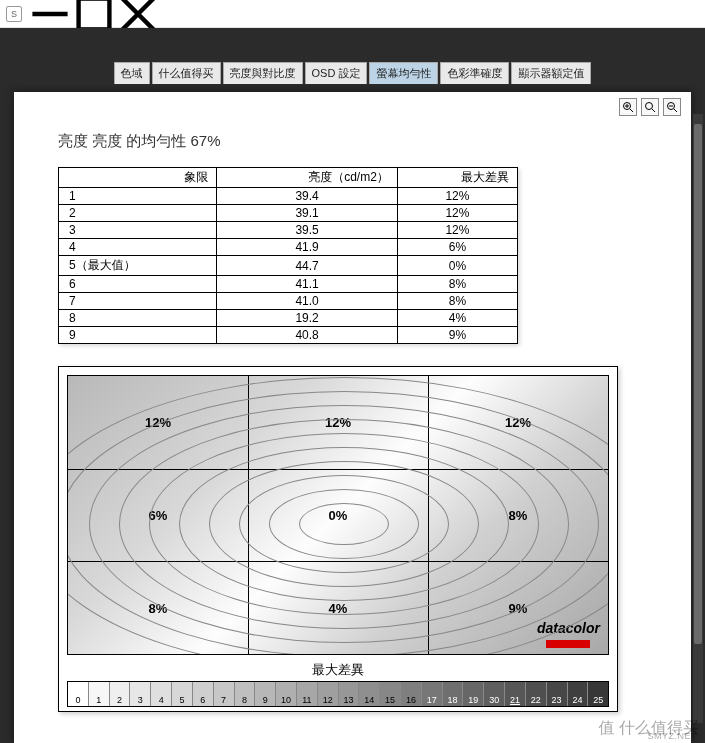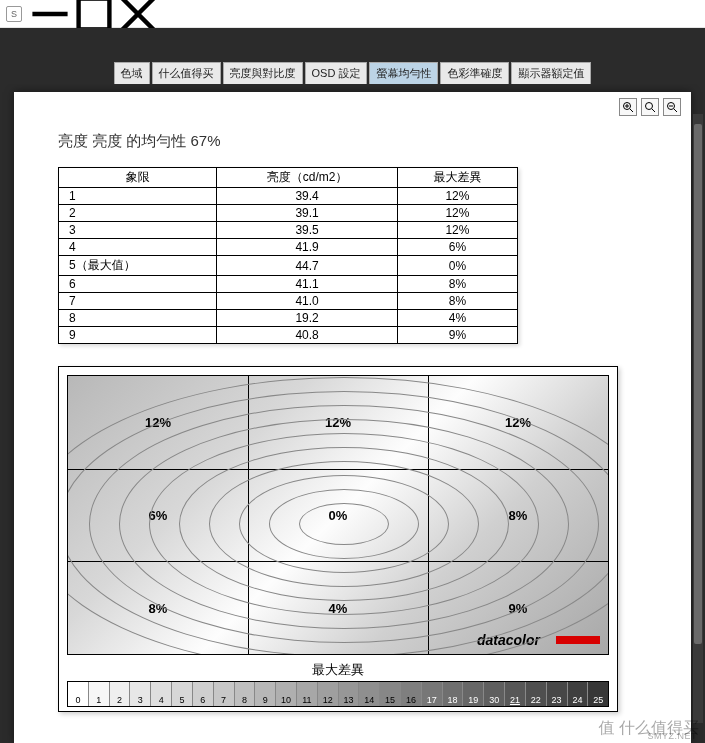--- a/index.html
+++ b/index.html
@@ -81,21 +81,21 @@
   
   table.data {
     border-collapse: collapse; width: 460px;
     font-size: 12px; margin-bottom: 22px;
     box-shadow: 2px 2px 4px rgba(0,0,0,0.15);
   }
   table.data th, table.data td {
     border: 1px solid #000; padding: 1px 8px;
     background: #fff; color: #000;
   }
-  table.data th { font-weight: normal; text-align: center; }
+  table.data th { font-weight: normal; text-align: right; }
   table.data td.c { text-align: center; }
   table.data td.l { text-align: left; padding-left: 10px; }
 
   
   .chart-box {
     border: 1px solid #000; padding: 8px 8px 4px 8px;
     width: 560px; background: #fff;
     box-shadow: 2px 2px 5px rgba(0,0,0,0.2);
   }
   .heatmap {
@@ -110,21 +110,21 @@
     position: absolute; border: 1px solid #888; border-radius: 50%;
     pointer-events: none;
   }
   .pct-label {
     position: absolute; font-size: 13px; font-weight: bold; color: #000;
     transform: translate(-50%, -50%);
   }
   .brand {
     position: absolute; right: 8px; bottom: 6px;
     font-size: 14px; font-weight: bold; font-style: italic; color: #000;
-    display: flex; align-items: center; gap: 16px;
+    display: flex; align-items: center; gap: 4px; flex-direction: column;
   }
   .brand .bar { width: 44px; height: 8px; background: #d80000; }
 
   .legend-title {
     text-align: center; font-size: 13px; margin: 6px 0 2px 0;
   }
   .legend {
     display: flex; height: 26px; border: 1px solid #000;
   }
   .legend .swatch {

